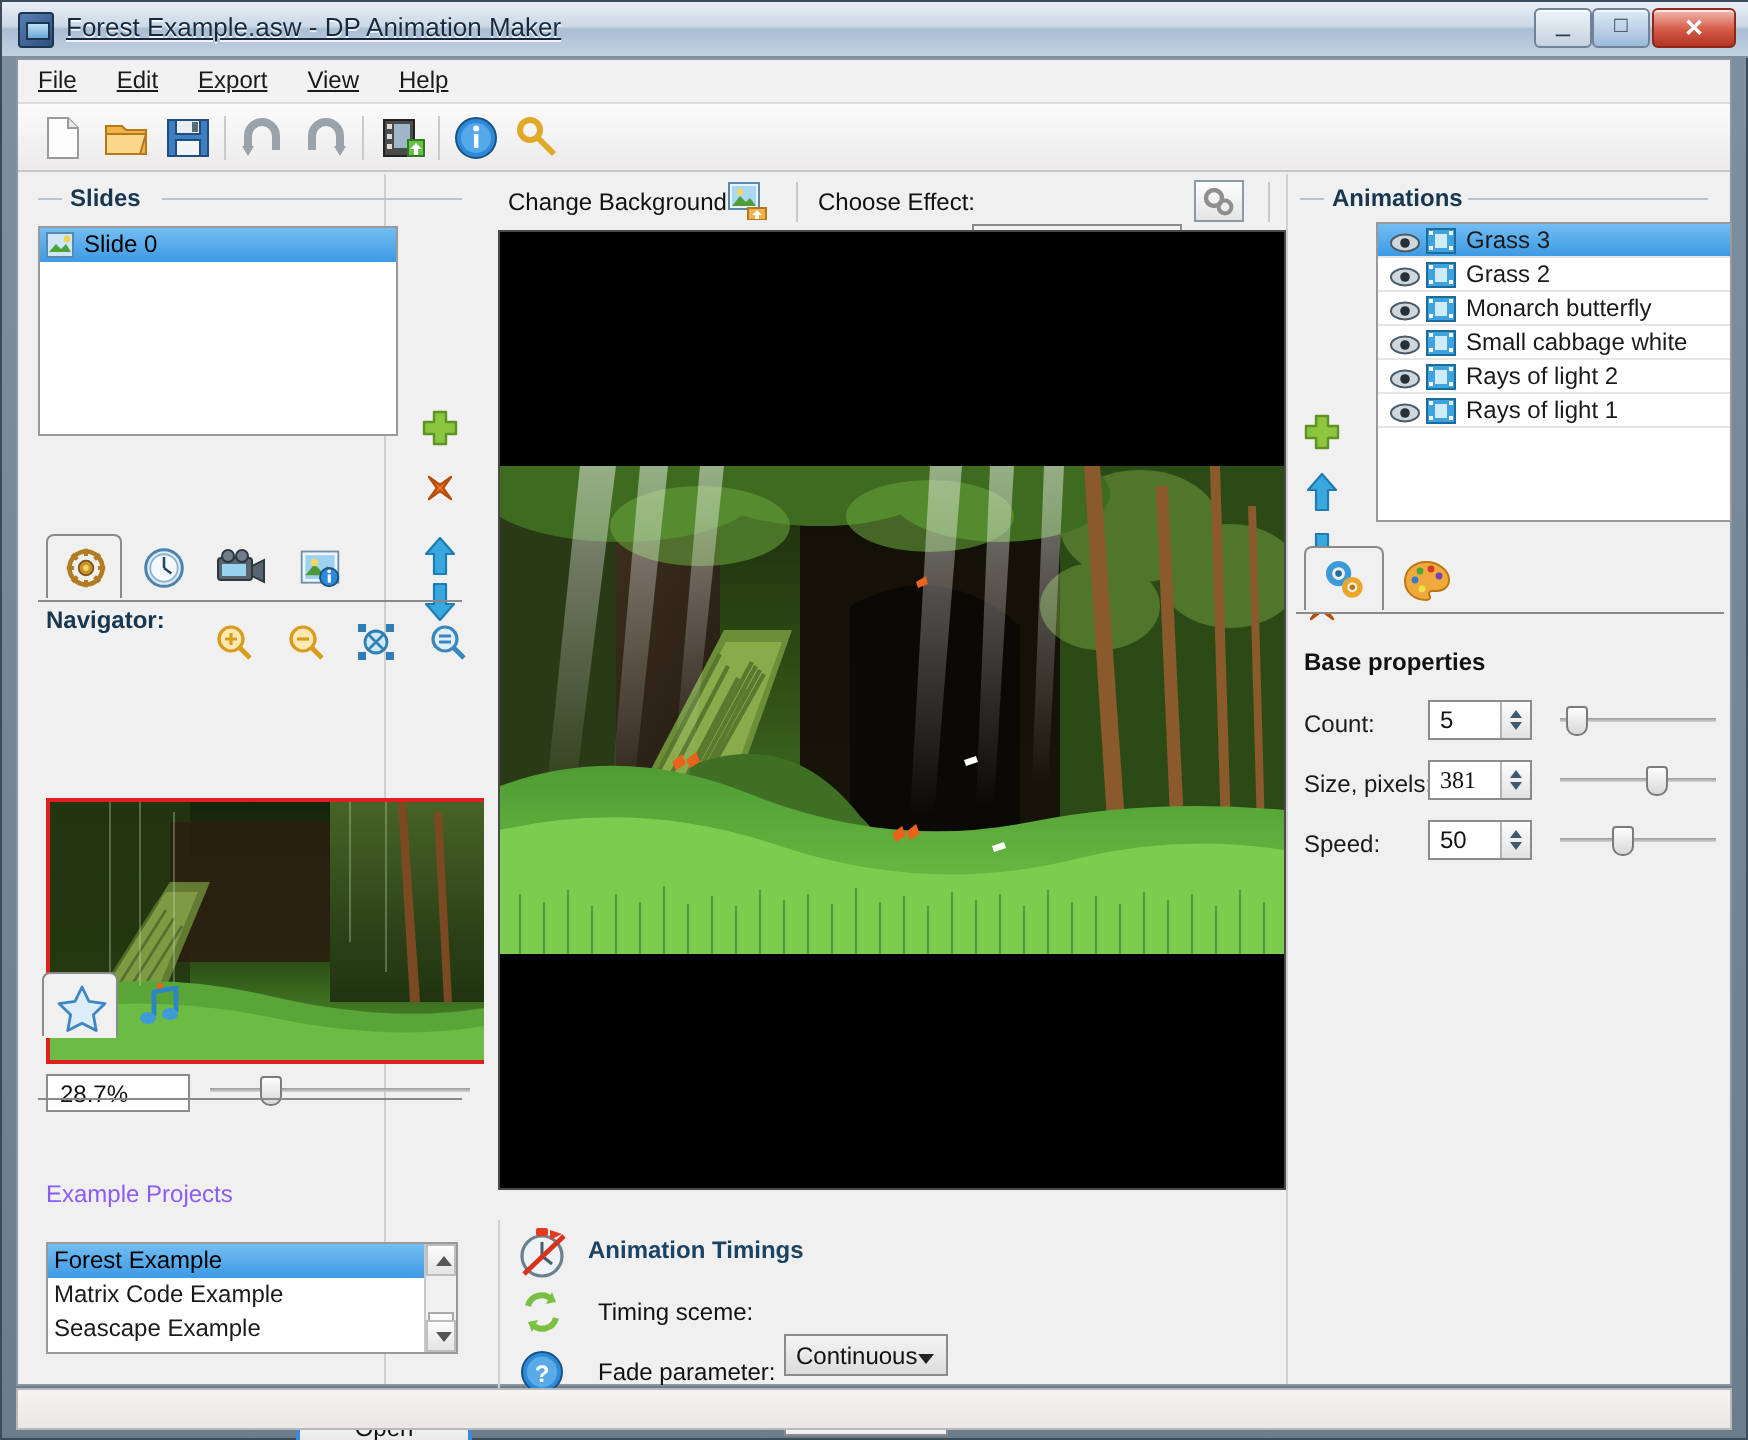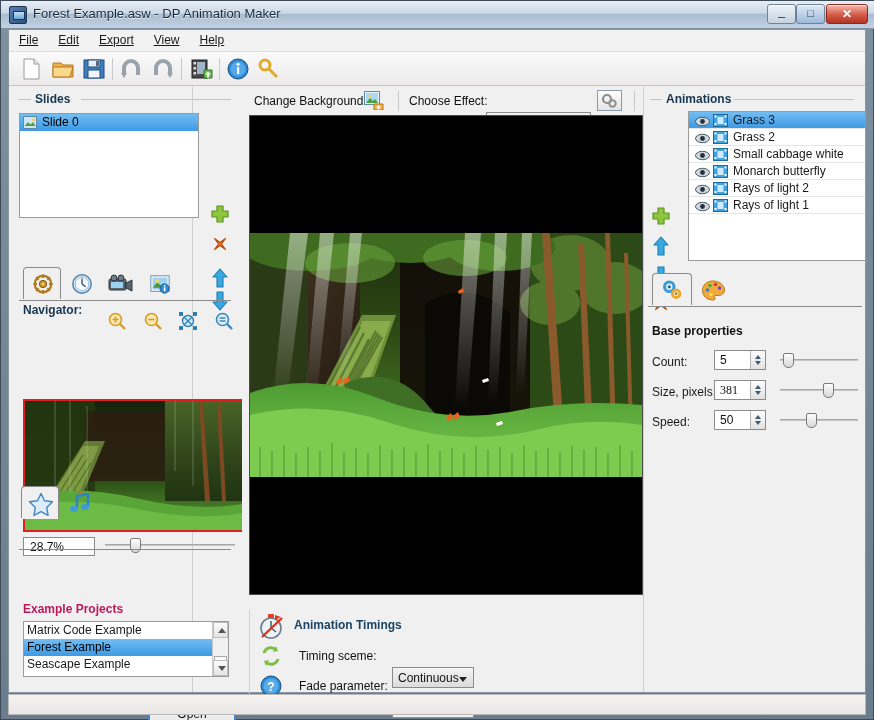--- a/index.html
+++ b/index.html
@@ -36,20 +36,21 @@
   #title-icon::after{
     content:""; position:absolute; left:3px; top:4px; width:10px; height:7px;
     background:linear-gradient(to bottom,#bfe0f5,#6aa8d8);
     border:1px solid #1e3550;
   }
   #title-text {
     position:absolute; left:32px; top:5px;
     font-size:13px; color:#17293c; font-weight:normal;
     text-shadow:0 1px 0 rgba(255,255,255,.8);
     white-space:nowrap;
+    text-decoration:underline;
   }
   .wbtn {
     position:absolute; top:3px; height:20px; width:29px;
     border:1px solid #6f8297; border-radius:3px;
     box-shadow:inset 0 1px 0 rgba(255,255,255,.7);
   }
   #btn-min { left:766px; background:linear-gradient(to bottom,#eef3f8,#c4d2e0); }
   #btn-max { left:795px; background:linear-gradient(to bottom,#dfeaf6,#9dbada); }
   #btn-close { left:825px; width:42px; background:linear-gradient(to bottom,#f4b9b0,#d45a46 55%,#b33525); border-color:#8d2a1c;}
   .wbtn span{ position:absolute; left:0; right:0; top:2px; text-align:center; font-size:11px; color:#2b3b4a; }
@@ -433,25 +434,25 @@
       </div>
       <div class="tab" style="left:51px; top:399px; width:38px; height:32px;">
         <svg style="position:absolute;left:8px;top:6px" width="22" height="21" viewBox="0 0 22 21">
           <path d="M8 15V3l11-2v12" fill="none" stroke="#2d85c6" stroke-width="2.4"></path>
           <ellipse cx="5" cy="16" rx="4" ry="3" fill="#3f9ad8"></ellipse>
           <ellipse cx="16" cy="14" rx="4" ry="3" fill="#3f9ad8"></ellipse>
         </svg>
       </div>
 
       <div style="position:absolute;left:14px;top:444px;"></div>
-      <div style="position:absolute;left:14px;top:515px;font-weight:bold;font-size:12px;color:#be185d;">Example Projects</div>
+      <div style="position:absolute;left:14px;top:503px;font-weight:normal;font-size:12px;color:#8b5cf6;">Example Projects</div>
 
       <div class="listbox" style="left:14px;top:534px;width:206px;height:56px;">
+        <div class="lrow sel" style="width:188px;">Forest Example</div>
         <div class="lrow">Matrix Code Example</div>
-        <div class="lrow sel" style="width:188px;">Forest Example</div>
         <div class="lrow">Seascape Example</div>
         <div class="lrow">Waterfall Example</div>
         <div class="vscroll">
           <div class="arr top">
               <i></i>
             </div>
           <div class="thumb"></div>
           <div class="arr bot">
               <i></i>
             </div>
@@ -708,42 +709,42 @@
                 <rect x="0.5" y="0.5" width="14" height="12" fill="#3fa3e0" stroke="#1d6a9c"></rect>
                 <g fill="#fff">
                   <rect x="1.5" y="1.5" width="2" height="2"></rect>
                   <rect x="1.5" y="9" width="2" height="2"></rect>
                   <rect x="11.5" y="1.5" width="2" height="2"></rect>
                   <rect x="11.5" y="9" width="2" height="2"></rect>
                 </g>
                 <rect x="4.5" y="3" width="6" height="7" fill="#cfeaf9"></rect>
               </svg>
           </span>
-          <span>Small cabbage white</span>
+          <span>Monarch butterfly</span>
         </div>
         <div class="arow">
           <span class="eye">
             <svg width="15" height="11" viewBox="0 0 15 11">
                 <ellipse cx="7.5" cy="5.5" rx="7" ry="4.2" fill="#cfd6dc" stroke="#4a5a66"></ellipse>
                 <circle cx="7.5" cy="5.5" r="2.4" fill="#23313b"></circle>
               </svg>
           </span>
           <span class="filmico">
             <svg width="15" height="13" viewBox="0 0 15 13">
                 <rect x="0.5" y="0.5" width="14" height="12" fill="#3fa3e0" stroke="#1d6a9c"></rect>
                 <g fill="#fff">
                   <rect x="1.5" y="1.5" width="2" height="2"></rect>
                   <rect x="1.5" y="9" width="2" height="2"></rect>
                   <rect x="11.5" y="1.5" width="2" height="2"></rect>
                   <rect x="11.5" y="9" width="2" height="2"></rect>
                 </g>
                 <rect x="4.5" y="3" width="6" height="7" fill="#cfeaf9"></rect>
               </svg>
           </span>
-          <span>Monarch butterfly</span>
+          <span>Small cabbage white</span>
         </div>
         <div class="arow">
           <span class="eye">
             <svg width="15" height="11" viewBox="0 0 15 11">
                 <ellipse cx="7.5" cy="5.5" rx="7" ry="4.2" fill="#cfd6dc" stroke="#4a5a66"></ellipse>
                 <circle cx="7.5" cy="5.5" r="2.4" fill="#23313b"></circle>
               </svg>
           </span>
           <span class="filmico">
             <svg width="15" height="13" viewBox="0 0 15 13">

